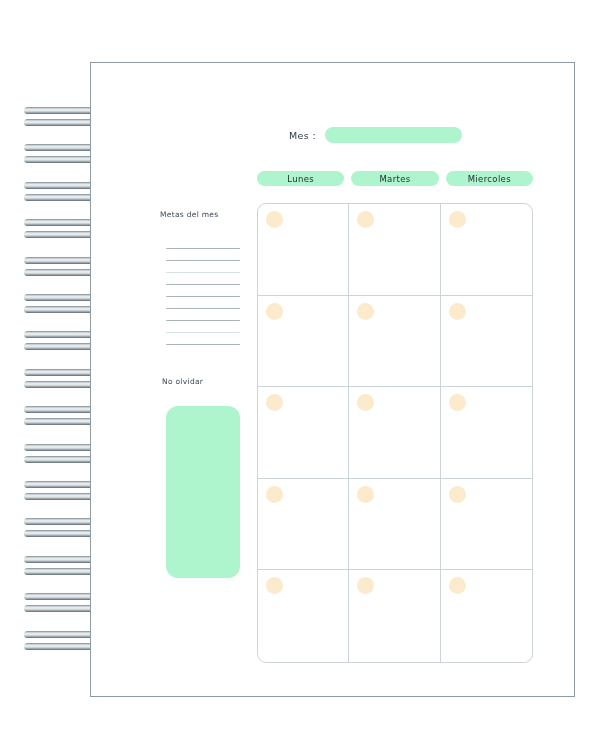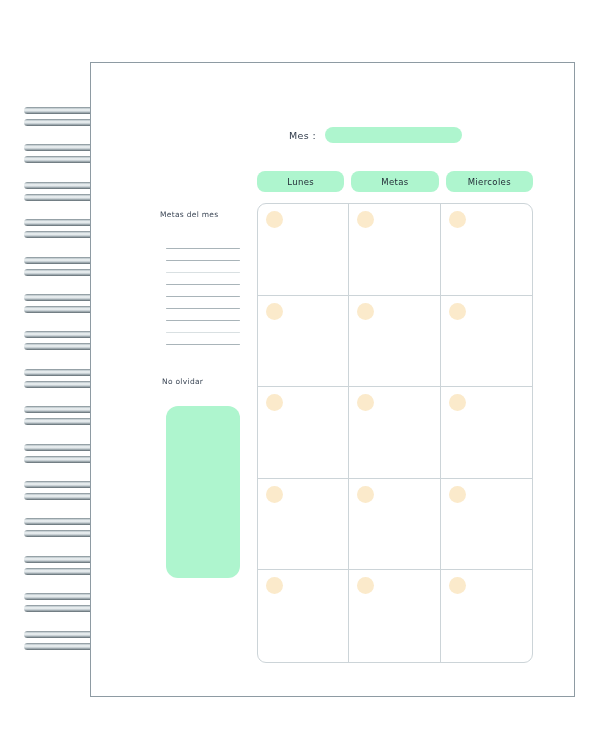--- a/index.html
+++ b/index.html
@@ -153,21 +153,21 @@
   #day-header {
     position: absolute;
     left: 257px;
     top: 171px;
     width: 276px;
     display: flex;
     gap: 7px;
   }
   .day-pill {
     flex: 1 1 0;
-    height: 21px;
+    height: 15px;
     background: #aef5ce;
     border-radius: 8px;
     display: flex;
     align-items: center;
     justify-content: center;
     font-size: 8.5px;
     color: #1f2733;
     letter-spacing: .35px;
   }
 
@@ -288,21 +288,21 @@
 
 <div id="page-sheet"></div>
 
 <div id="month-row">
   <span id="month-label">Mes :</span>
   <div id="month-field" title=""></div>
 </div>
 
 <div id="day-header">
     <div class="day-pill">Lunes</div>
-    <div class="day-pill">Metas</div>
+    <div class="day-pill">Martes</div>
     <div class="day-pill">Miercoles</div>
   </div>
 
 <div id="goals-section">
   <div class="section-title">Metas del mes</div>
 </div>
 <div id="goals-lines">
     <div class="rule-line"></div>
     <div class="rule-line"></div>
     <div class="rule-line faint"></div>

